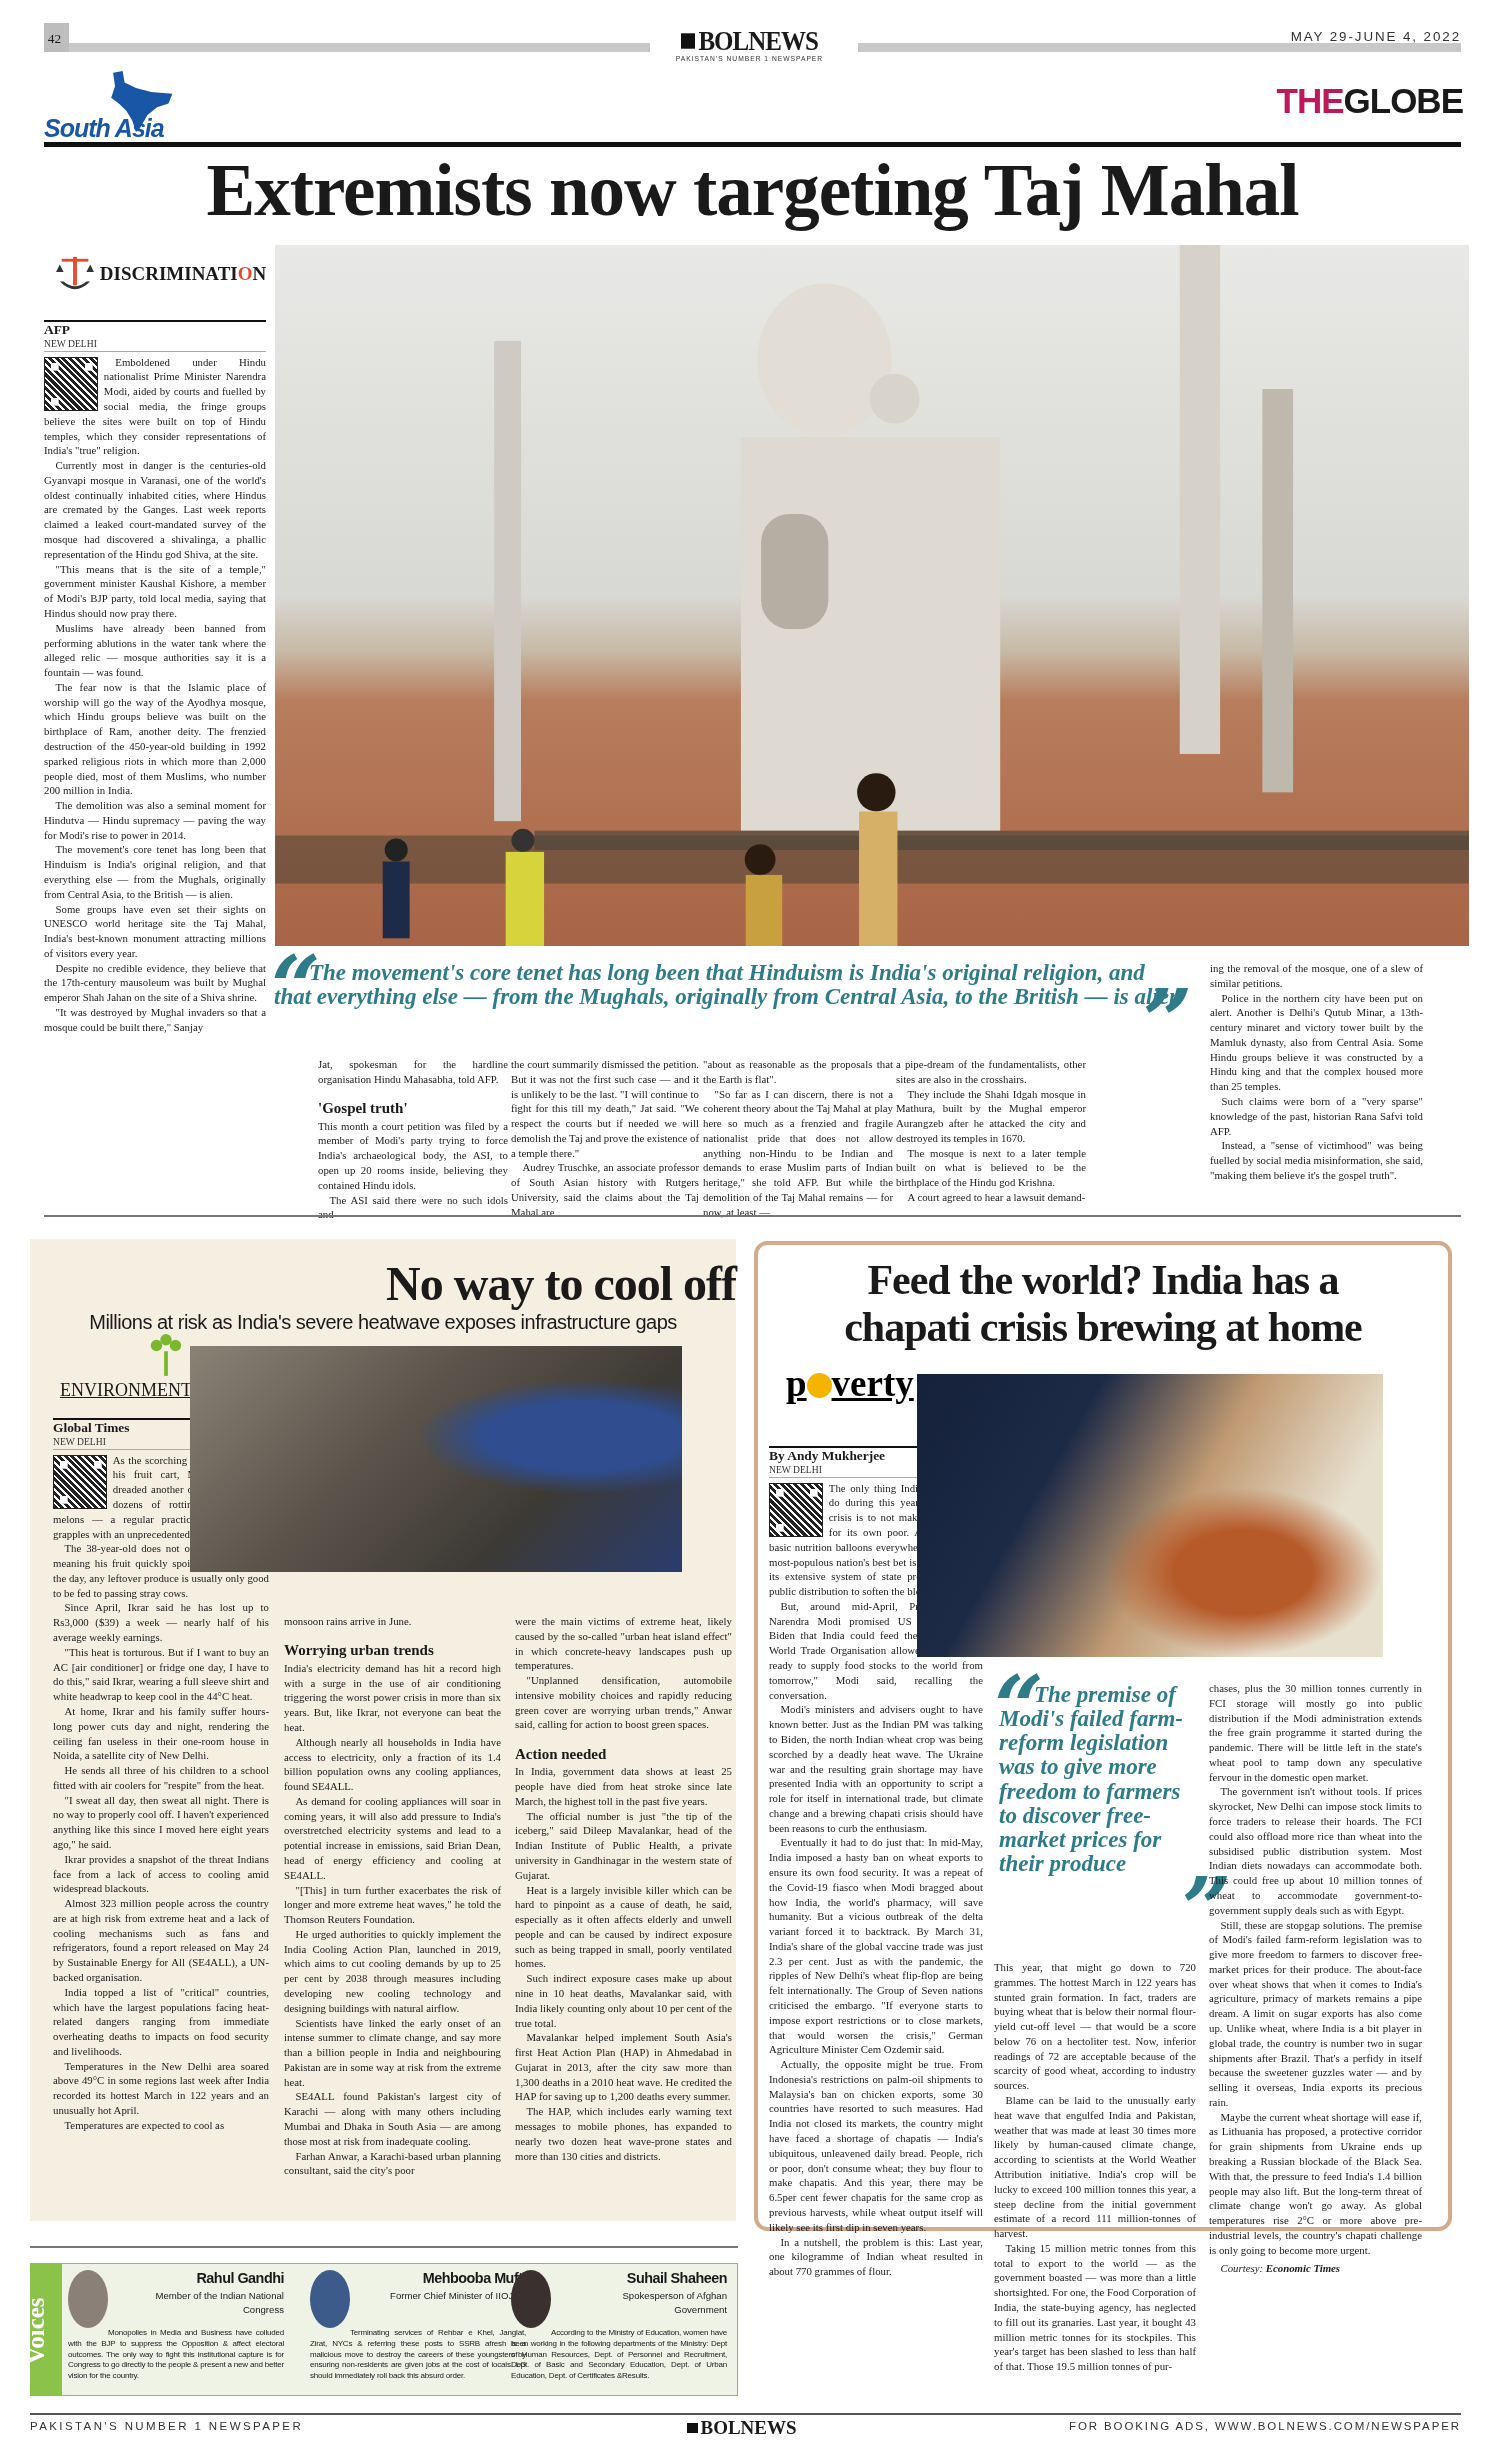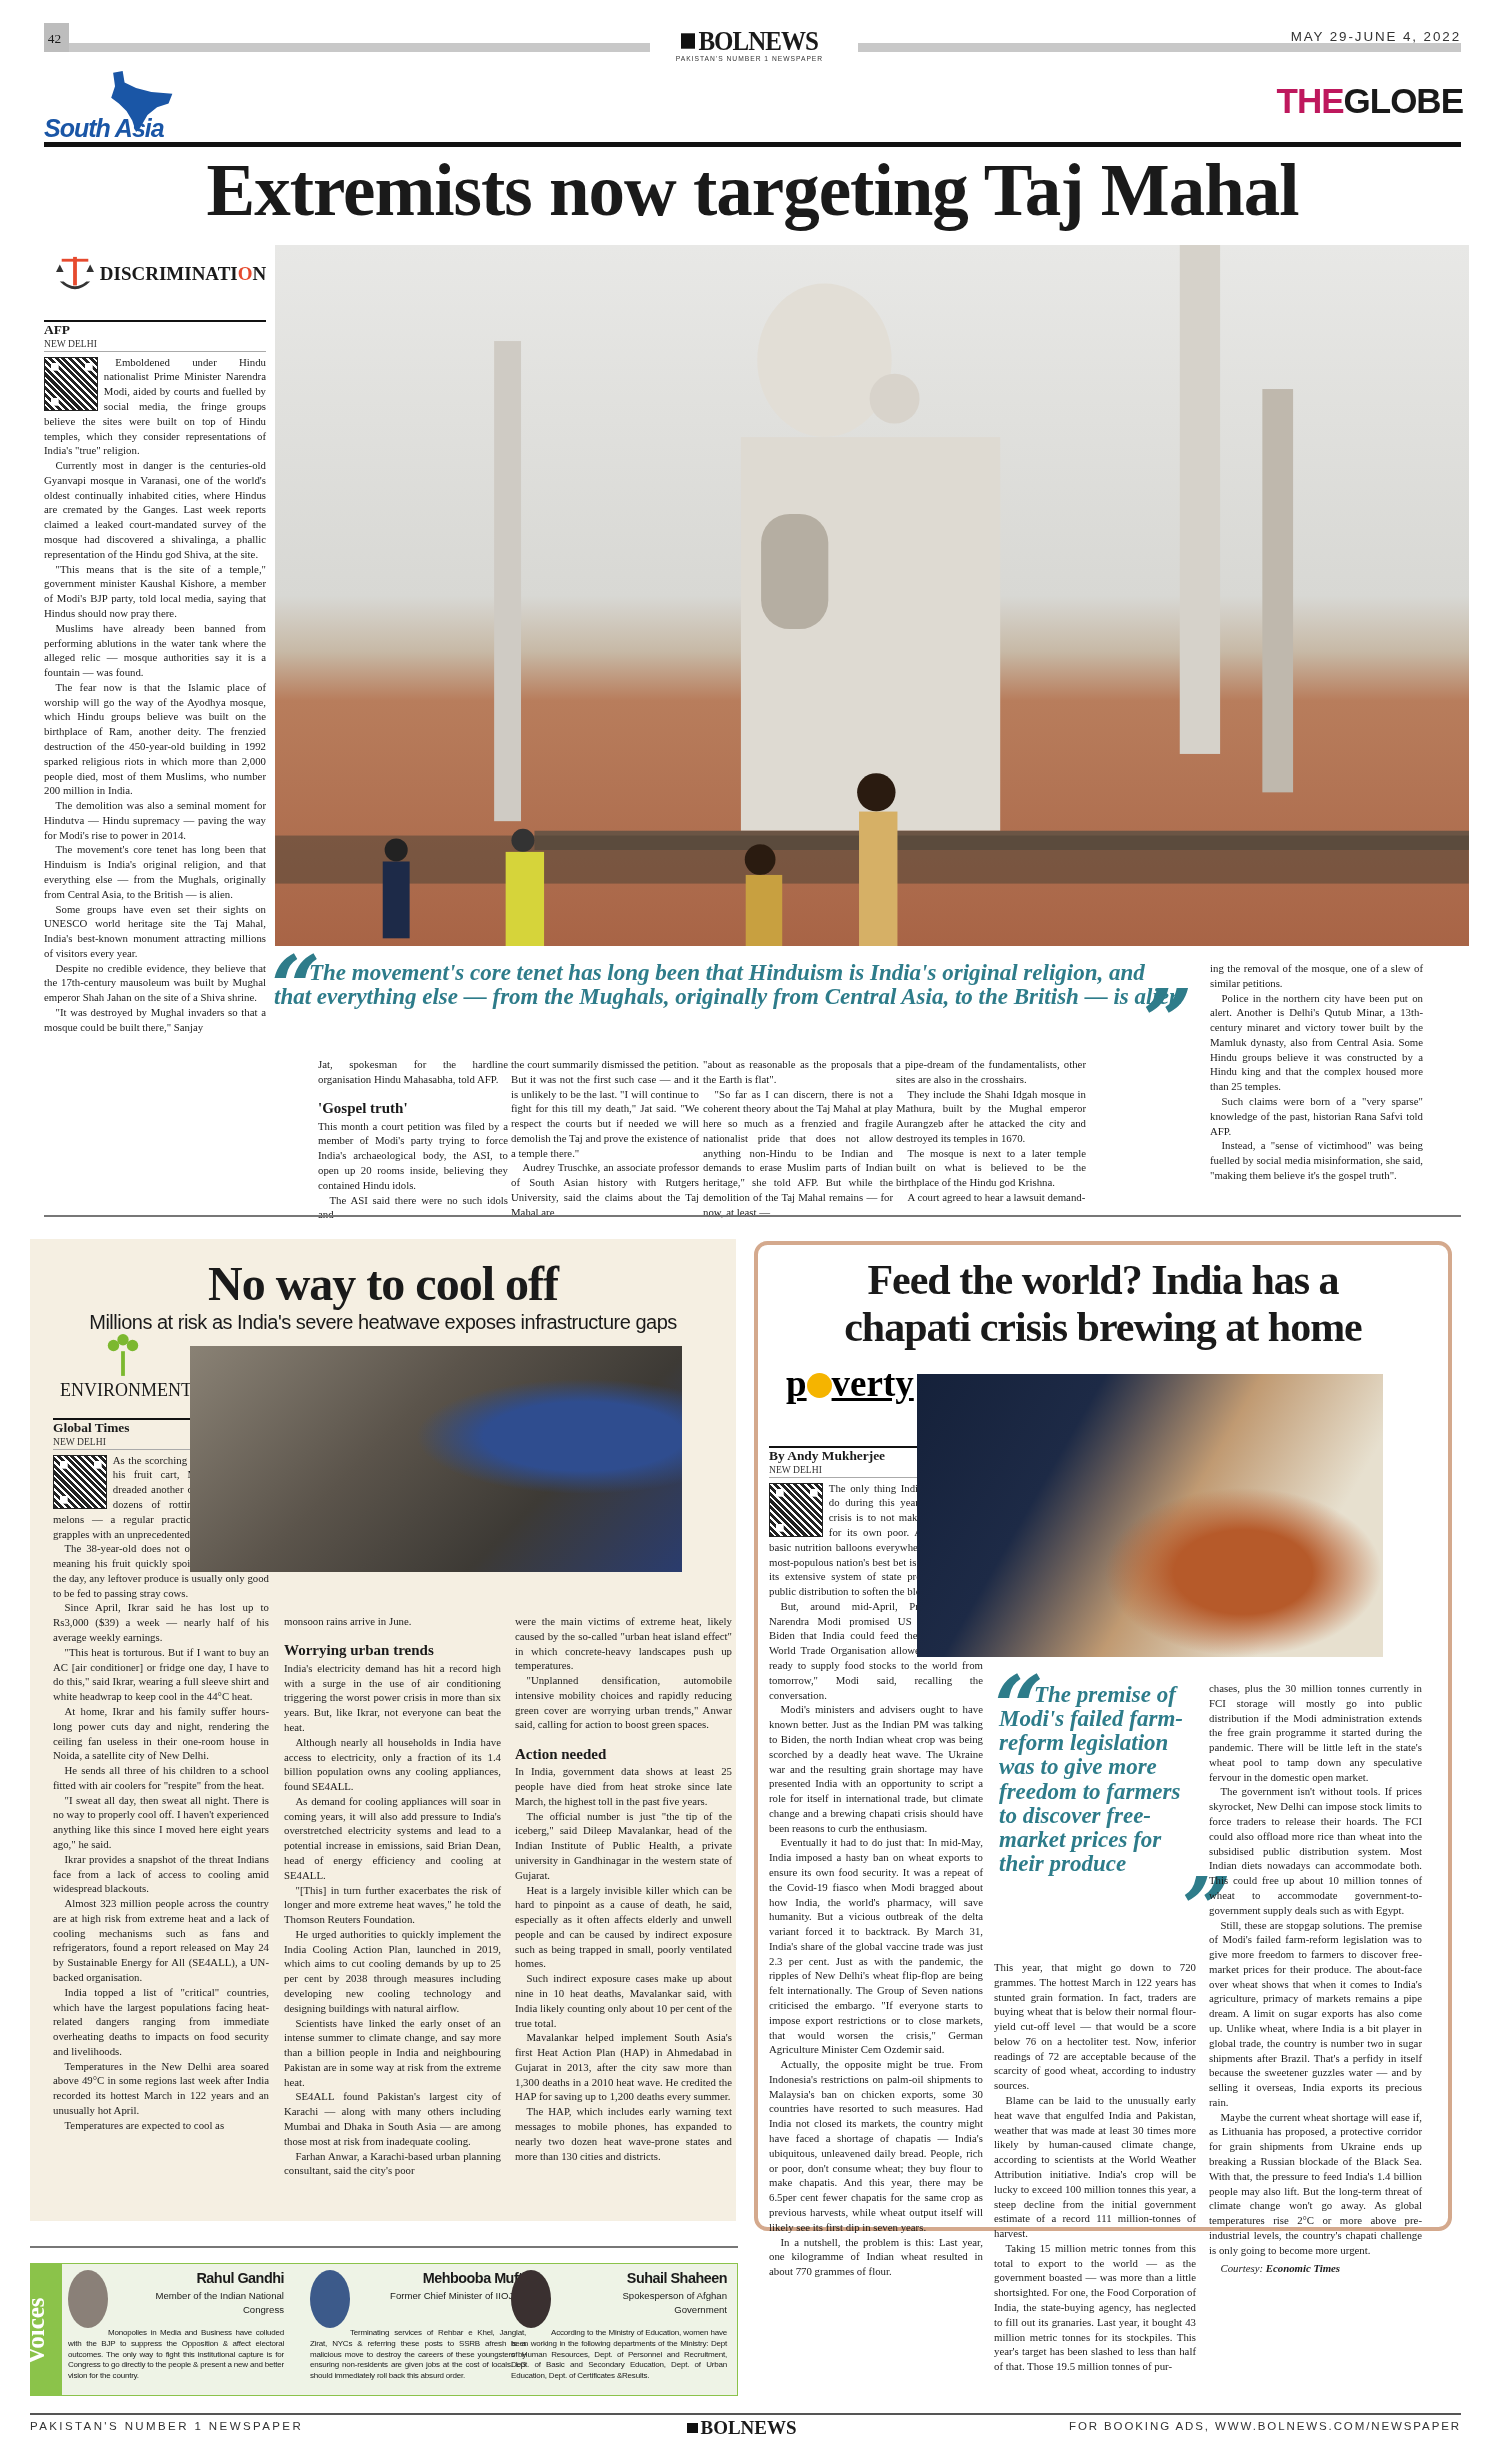--- a/index.html
+++ b/index.html
@@ -48,21 +48,21 @@
 
   
   .photo-taj { left: 275px; top: 245px; width: 1194px; height: 701px; overflow: hidden;
      background: linear-gradient(180deg, #e8e8e6 0%, #d8d8d4 50%, #c7b9a6 58%, #b87d5c 65%, #a86446 100%); }
 
   .pullquote1 { left: 274px; top: 961px; width: 913px; font-style: italic; font-weight: bold; color: #2e7c8a; font-size: 23px; line-height: 1.05; }
   .qmark { position: absolute; font-size: 86px; color: #2e7c8a; font-weight: bold; line-height: 1; font-family: "DejaVu Serif", serif; }
 
   
   .env-box { left: 30px; top: 1239px; width: 706px; height: 982px; background: #f5efe2; }
-  .env-head { font-size: 48px; font-weight: bold; text-align: center; letter-spacing: -1px; }
+  .env-head { font-size: 48px; font-weight: bold; text-align: right; letter-spacing: -1px; }
   .env-sub { font-family: "Liberation Sans", sans-serif; font-size: 20px; text-align: center; letter-spacing: -0.5px; }
   .photo-env { left: 190px; top: 1346px; width: 492px; height: 226px;
     background: radial-gradient(ellipse at 80% 40%, #2f4d8f 0 18%, transparent 30%), linear-gradient(135deg, #8a8275 0%, #5b544b 40%, #3d3a35 70%, #2a3c6e 100%); }
 
   
   .pov-box { left: 754px; top: 1241px; width: 698px; height: 990px; border: 4.8px solid #d4a98d; border-radius: 13.4px; background: #fff; }
   .pov-head { font-size: 42px; font-weight: bold; text-align: center; line-height: 1.12; letter-spacing: -1px; }
   .photo-pov { left: 917px; top: 1374px; width: 466px; height: 283px;
     background: radial-gradient(ellipse at 70% 70%, #b65a2a 0 15%, transparent 30%), linear-gradient(120deg, #15213a 0%, #1d2a46 30%, #c09a72 55%, #e7e0cf 80%); }
   .pullquote2 { left: 999px; top: 1683px; width: 202px; font-style: italic; font-weight: bold; color: #2e7c8a; font-size: 23px; line-height: 1.05; }
@@ -195,21 +195,21 @@
   <p>Such claims were born of a "very sparse" knowledge of the past, historian Rana Safvi told AFP.</p>
   <p>Instead, a "sense of victimhood" was being fuelled by social media misinformation, she said, "making them believe it's the gospel truth".</p>
 </div>
 
 <div class="abs divider" style="left:44px;top:1215px;width:1417px;"></div>
 
 <div class="abs env-box">
   <div class="env-head serif" style="margin-top:17.3px;">No way to cool off</div>
   <div class="env-sub">Millions at risk as India's severe heatwave exposes infrastructure gaps</div>
 </div>
-<div class="abs" style="left:60px;top:1334px;width:125px;text-align:center;">
+<div class="abs" style="left:60px;top:1334px;width:125px;text-align:right;text-decoration:underline;">
   <svg width="38" height="42" viewBox="0 0 40 44">
     <rect x="18" y="18" width="4" height="26" fill="#7cb82f"></rect>
     <circle cx="10" cy="12" r="6" fill="#7cb82f"></circle>
       <circle cx="20" cy="6" r="6" fill="#7cb82f"></circle>
       <circle cx="30" cy="12" r="6" fill="#7cb82f"></circle>
   </svg>
   <div class="serif" style="font-size:18px;">ENVIRONMENT</div>
 </div>
 
 <div class="abs" style="left:53px;top:1418px;width:216px;">

